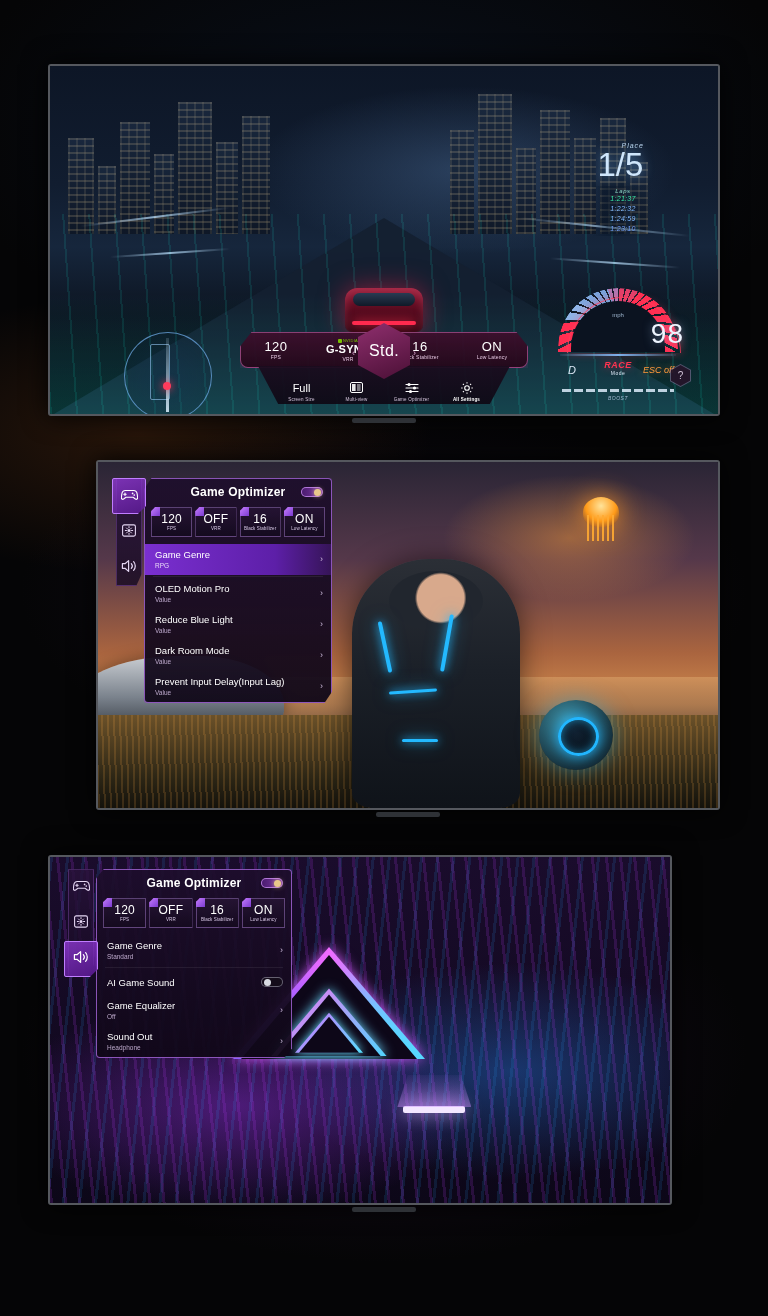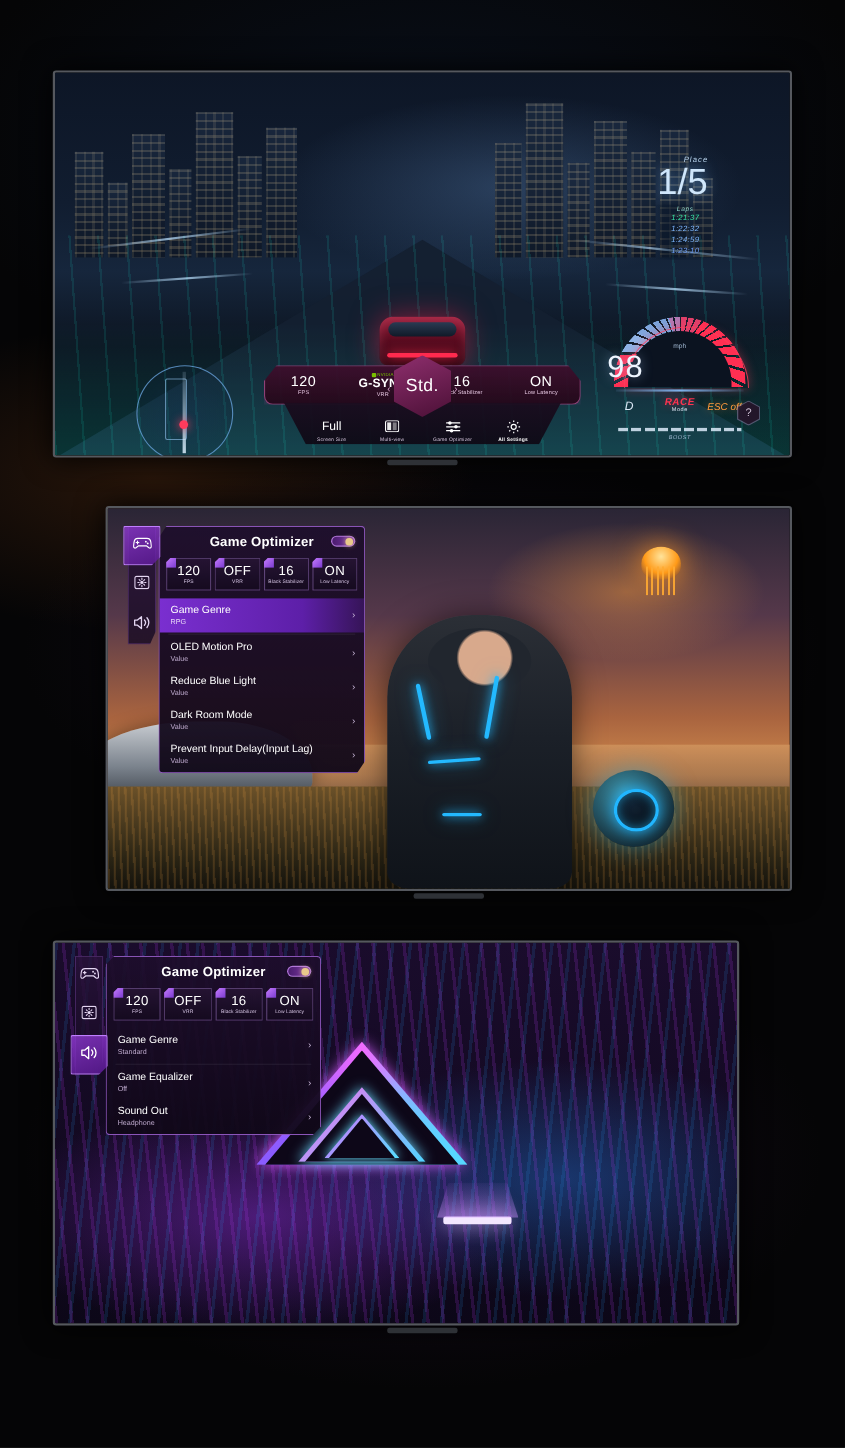--- a/index.html
+++ b/index.html
@@ -92,21 +92,21 @@
           border-radius:62px 62px 0 0; overflow:hidden; }
   .gauge .arcs{ position:absolute; inset:0; border-radius:62px 62px 0 0;
     background:conic-gradient(from 270deg,
       #8fb6e8 0deg 24deg, #7fa8df 24deg 48deg, #7aa3dc 48deg 72deg,
       #b07ab4 72deg 92deg, #e0406a 92deg 126deg, #ff2f52 126deg 180deg);
     -webkit-mask:repeating-conic-gradient(from 270deg, #000 0 9deg, transparent 9deg 11.6deg);
             mask:repeating-conic-gradient(from 270deg, #000 0 9deg, transparent 9deg 11.6deg); }
   .gauge .inner{ position:absolute; left:13px; top:13px; right:13px; bottom:0;
                  border-radius:48px 48px 0 0; background:#0b1320; }
   .speedo .unit{ position:absolute; left:0; right:0; top:26px; text-align:center; font-size:6px; color:#9fb6cf; }
-  .speedo .val{ position:absolute; left:0; right:0; top:32px; text-align:left; font-size:28px; color:#eef5ff;
+  .speedo .val{ position:absolute; left:0; right:0; top:32px; text-align:right; font-size:28px; color:#eef5ff;
                 font-weight:300; letter-spacing:1px; text-shadow:0 0 10px rgba(170,210,255,.5); }
   .speedo .bar{ position:absolute; left:8px; right:8px; top:68px; height:1.5px;
                 background:linear-gradient(90deg, rgba(120,170,230,.1), #7fb4ef, rgba(120,170,230,.1)); }
   .speedo .mode{ position:absolute; left:0; right:0; top:74px; text-align:center; }
   .speedo .mode .m1{ font-size:9px; color:#ff3350; font-weight:bold; font-style:italic; letter-spacing:.5px;
                      text-shadow:0 0 8px rgba(255,50,80,.6); }
   .speedo .mode .m2{ font-size:5px; color:#d8e4f2; letter-spacing:.5px; }
   .speedo .gear{ position:absolute; left:16px; top:78px; font-size:11px; color:#dce8f6; font-style:italic; }
   .speedo .esc{ position:absolute; right:10px; top:79px; font-size:9px; color:#ff9a3c; font-style:italic;
                 text-shadow:0 0 8px rgba(255,150,60,.6); }
@@ -616,20 +616,28 @@
             <div class="go-row">
               <div>
                 <div class="rt">Game Genre</div>
                 <div class="rv">Standard</div>
               </div>
               <div class="chev">›</div>
             </div>
             <div class="go-sep"></div>
             <div class="go-row">
               <div>
+                <div class="rt">AI Game Sound</div>
+              </div>
+              <div class="tgl off">
+                <div class="knob"></div>
+              </div>
+            </div>
+            <div class="go-row">
+              <div>
                 <div class="rt">Game Equalizer</div>
                 <div class="rv">Off</div>
               </div>
               <div class="chev">›</div>
             </div>
             <div class="go-row">
               <div>
                 <div class="rt">Sound Out</div>
                 <div class="rv">Headphone</div>
               </div>

